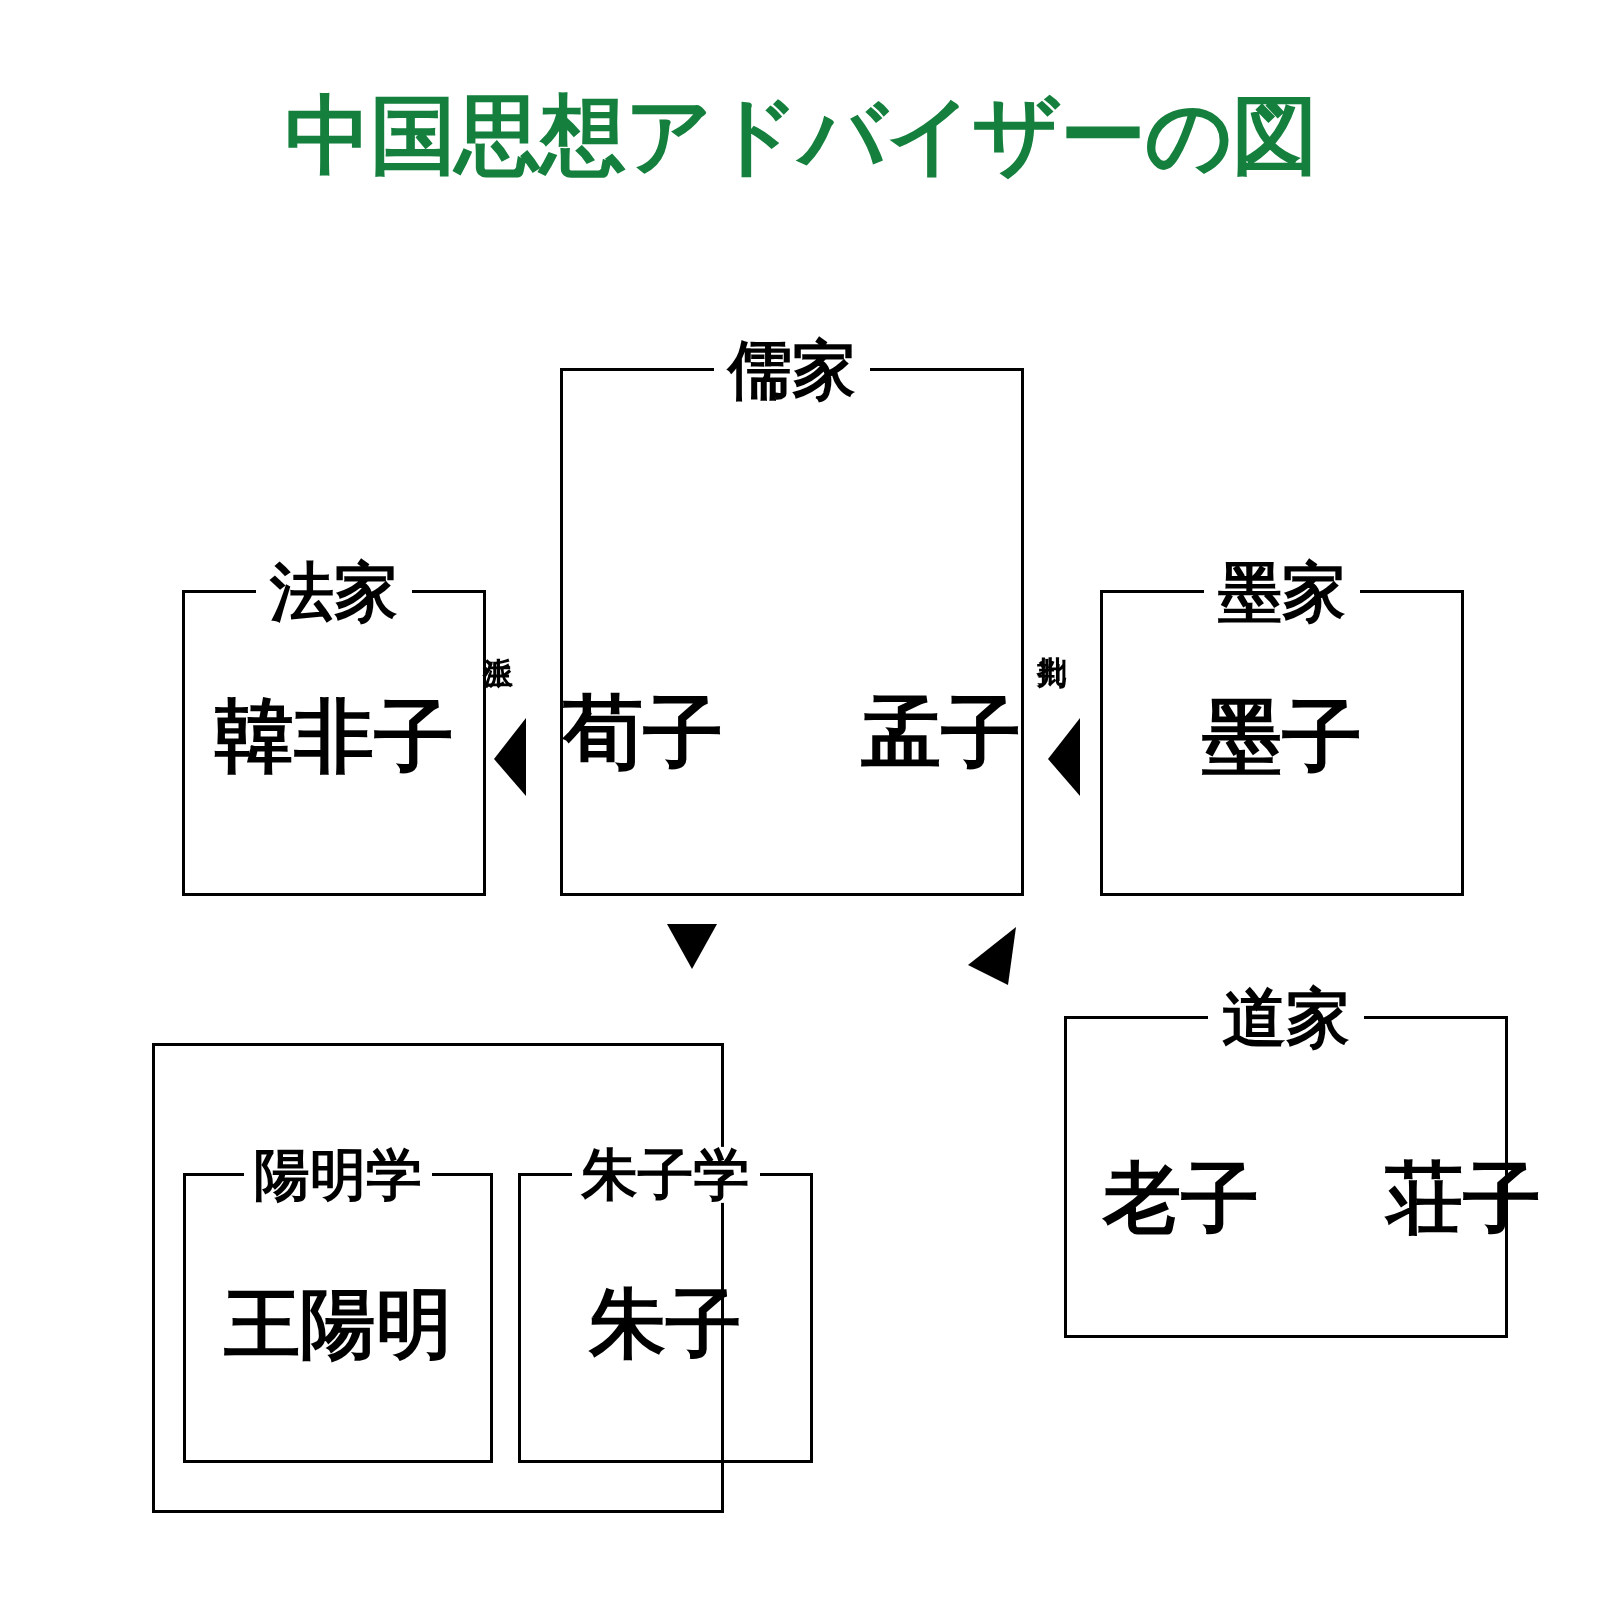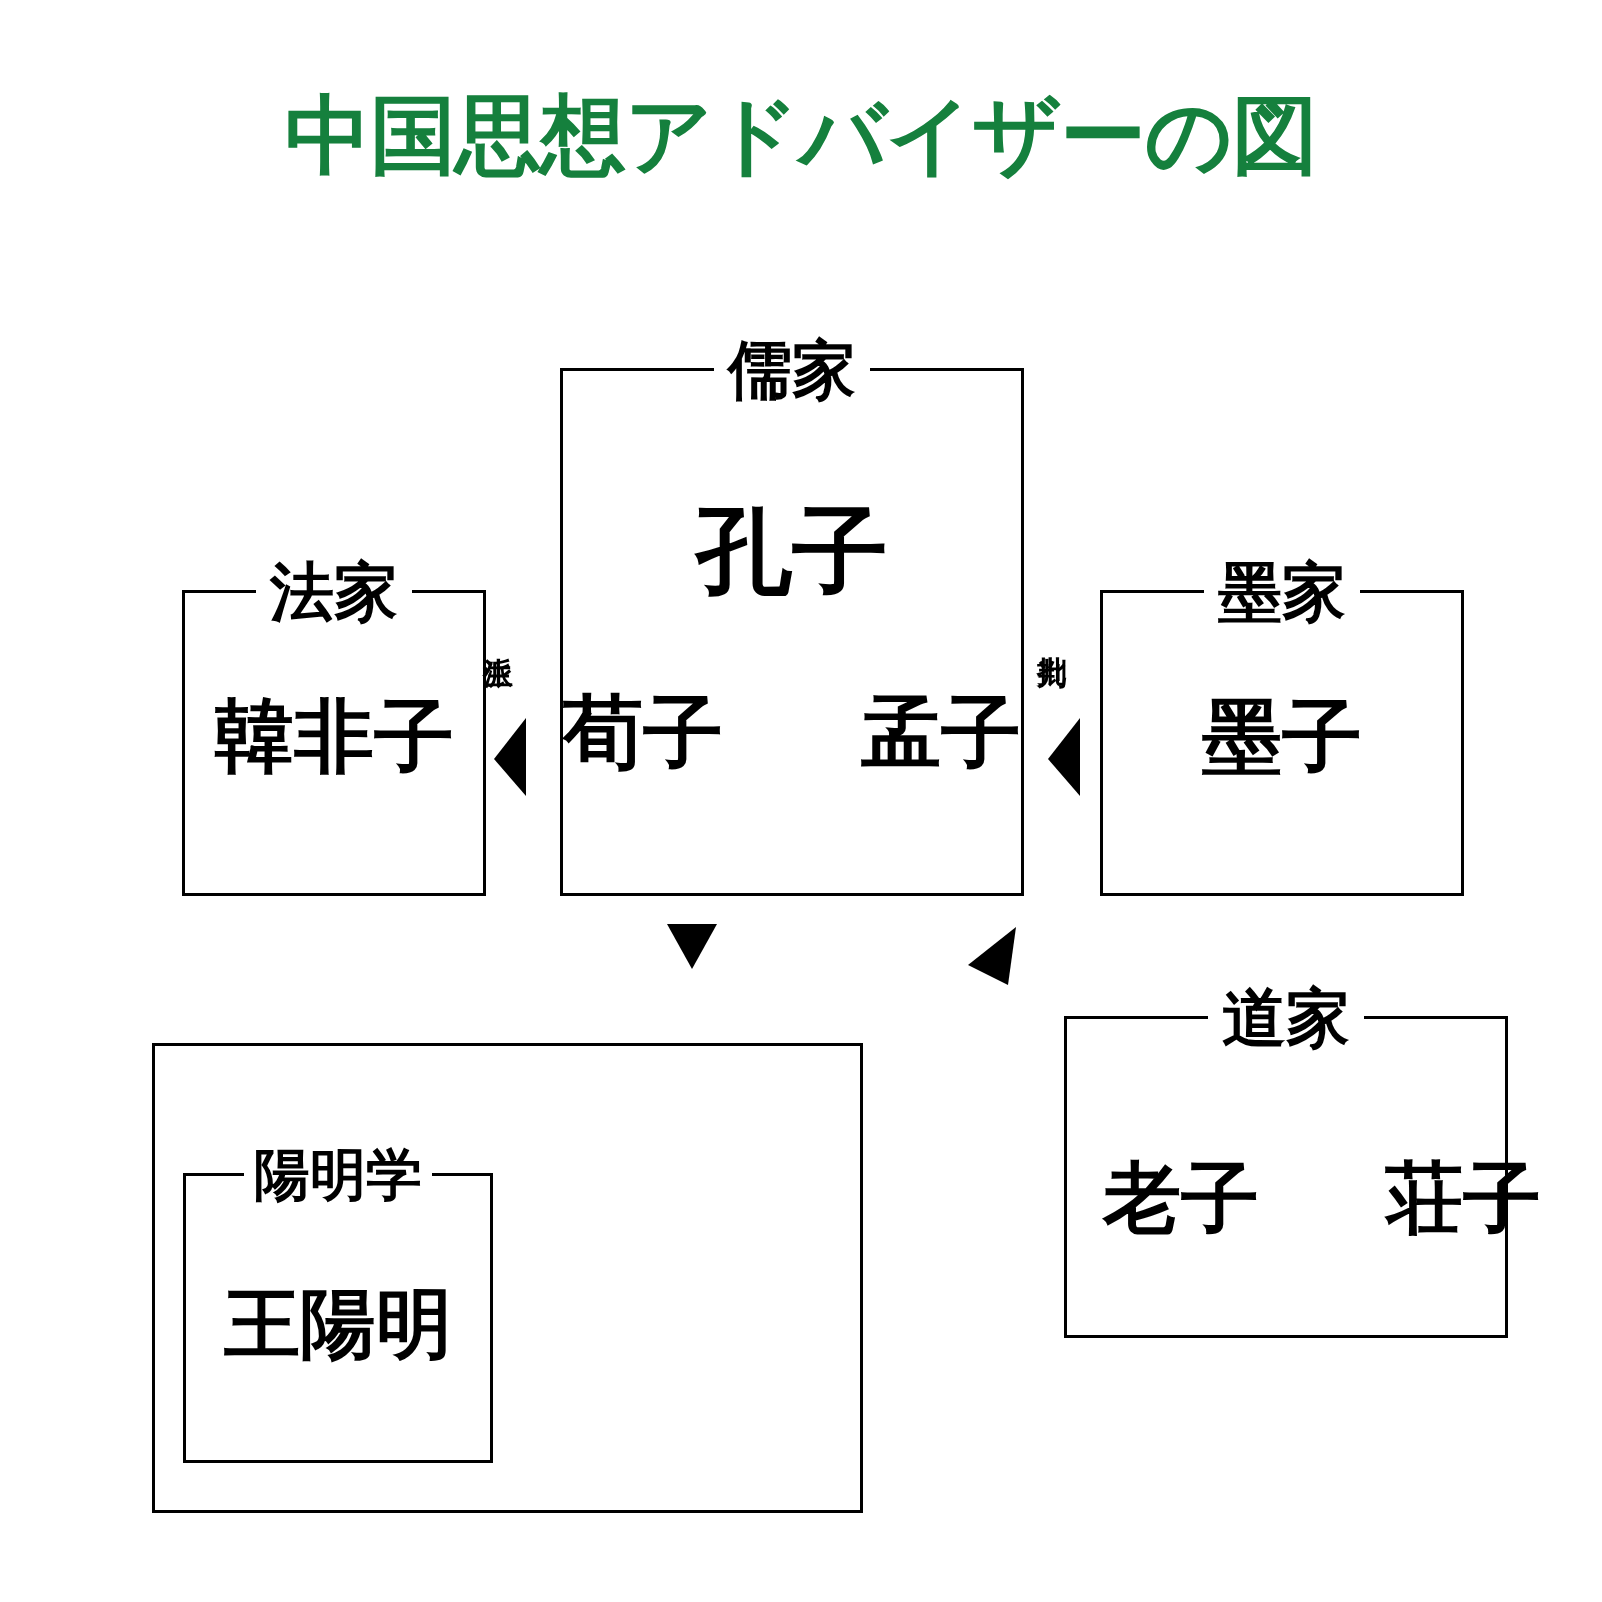--- a/index.html
+++ b/index.html
@@ -95,44 +95,47 @@
 </style>
 </head>
 <body>
 
 <div id="canvas">
 
   <div class="diagram-title">中国思想アドバイザーの図</div>
 
   <div class="group" style="left:560px; top:368px; width:464px; height:528px;">
     <div class="group-label">儒家</div>
-    <div class="member" style="top:132px; font-size:96px;">孔子</div>
     <div class="member row" style="top:322px;">
       <span>荀子</span>
       <span>孟子</span>
     </div>
   </div>
 
   <div class="group" style="left:182px; top:590px; width:304px; height:306px;">
     <div class="group-label">法家</div>
     <div class="member" style="top:104px;">韓非子</div>
   </div>
 
   <div class="group" style="left:1100px; top:590px; width:364px; height:306px;">
     <div class="group-label">墨家</div>
     <div class="member" style="top:104px;">墨子</div>
   </div>
 
-  <div class="group" style="left:152px; top:1043px; width:711px; height:470px;text-decoration:underline;">
+  <div class="group" style="left:152px; top:1043px; width:572px; height:470px;text-decoration:underline;">
 
     <div class="group" style="left:28px; top:127px; width:310px; height:290px;">
       <div class="group-label small">陽明学</div>
       <div class="member" style="top:110px; font-size:76px;">王陽明</div>
     </div>
 
+    <div class="group" style="left:363px; top:127px; width:295px; height:290px;">
+      <div class="group-label small">朱子学</div>
+      <div class="member" style="top:110px; font-size:76px;">朱子</div>
+    </div>
   </div>
 
   <div class="group" style="left:1064px; top:1016px; width:444px; height:322px;">
     <div class="group-label">道家</div>
     <div class="member row" style="top:140px; font-size:78px; gap:60px;padding-left:36px;">
       <span>老子</span>
       <span>荘子</span>
     </div>
   </div>
 

